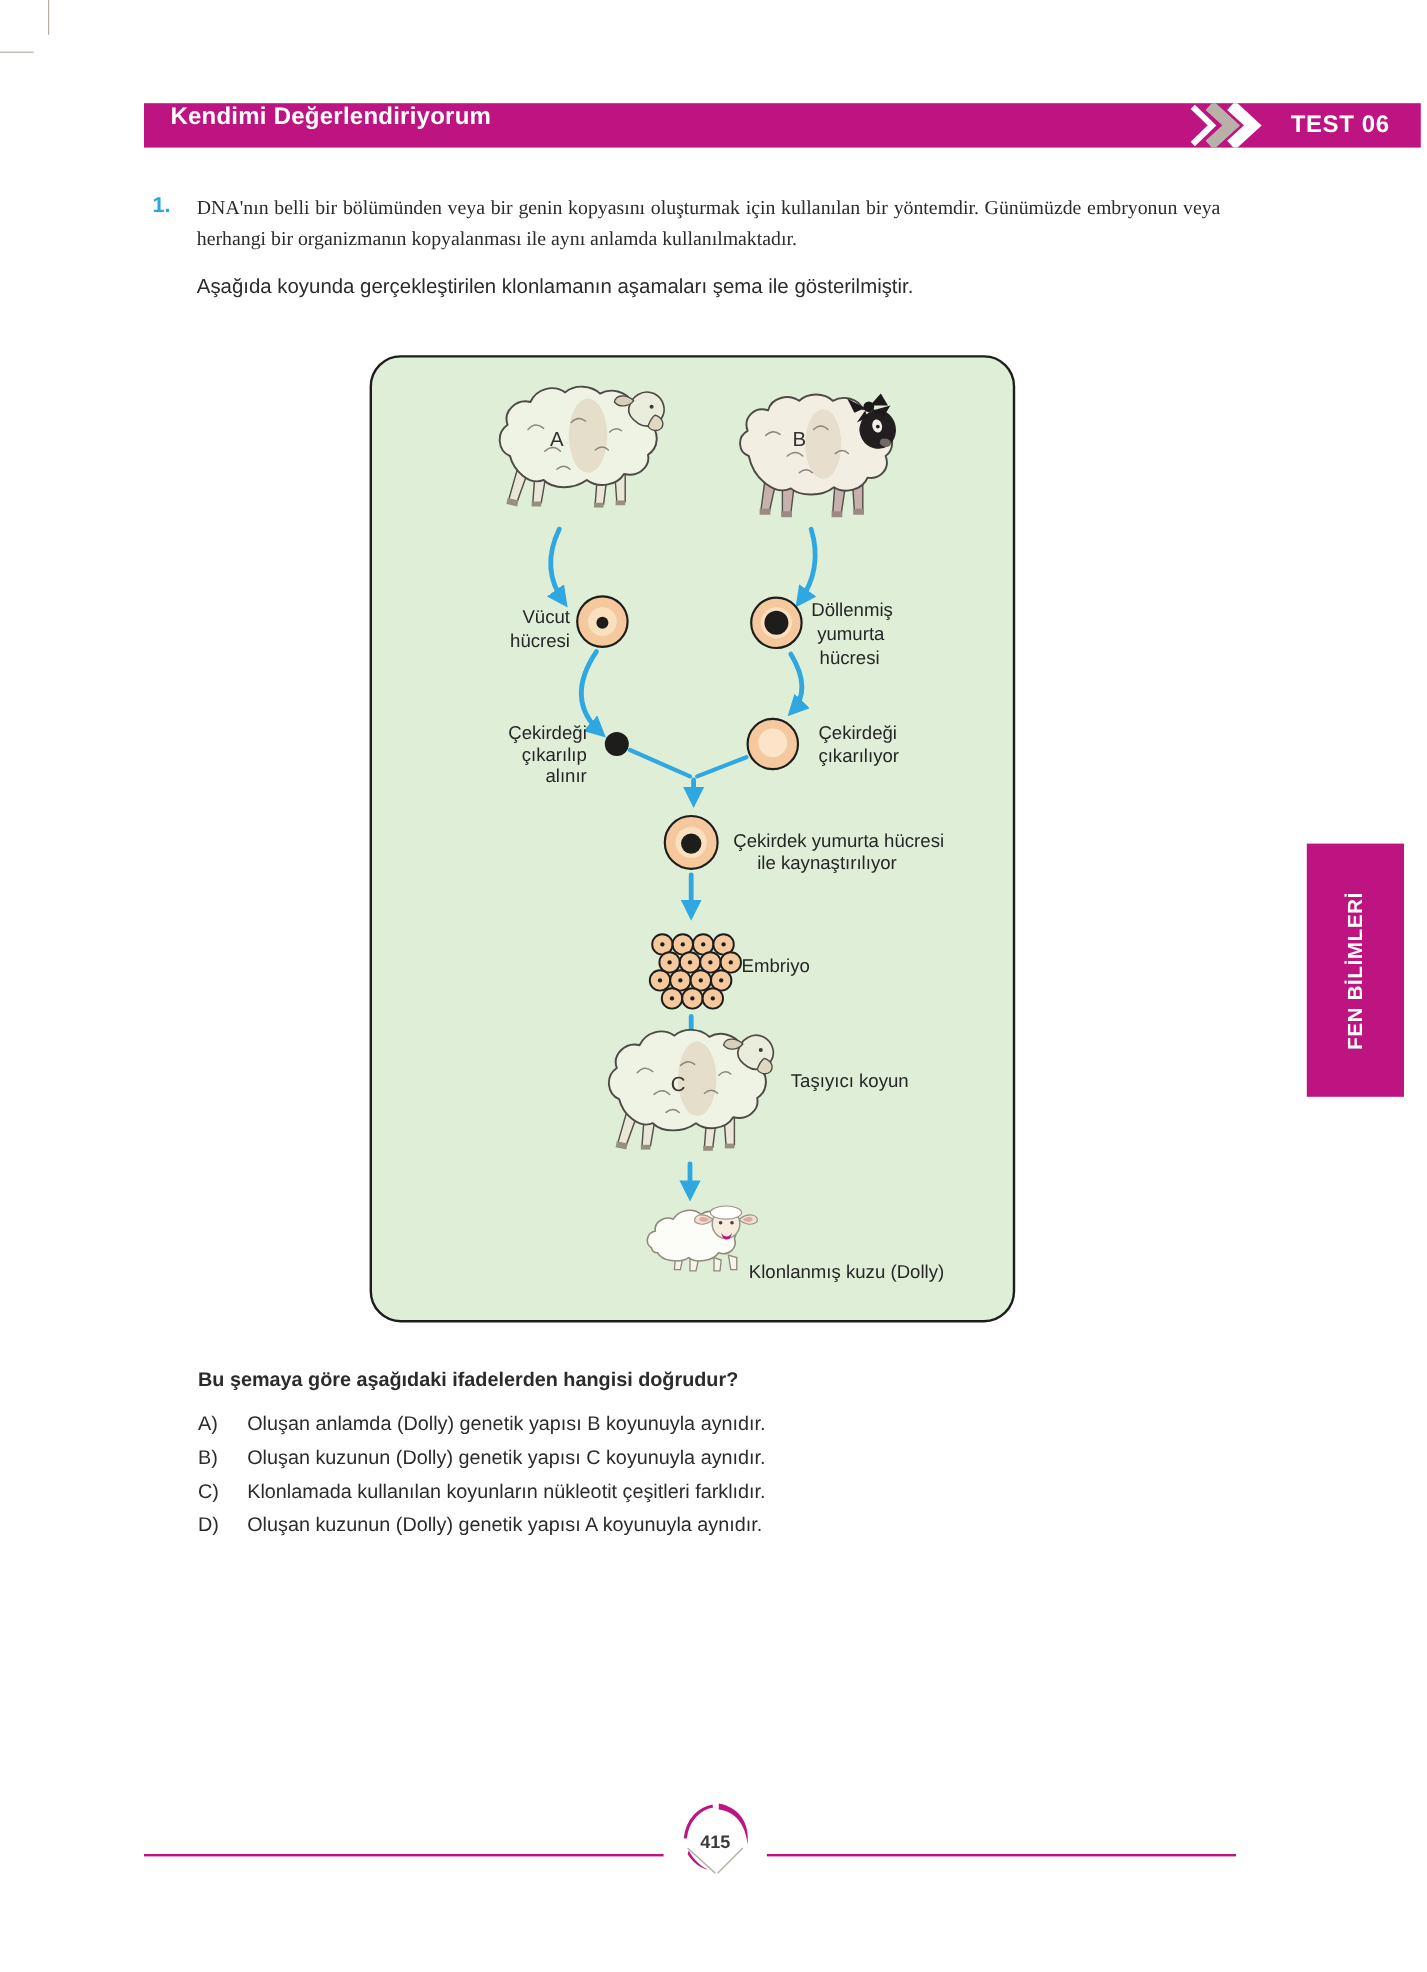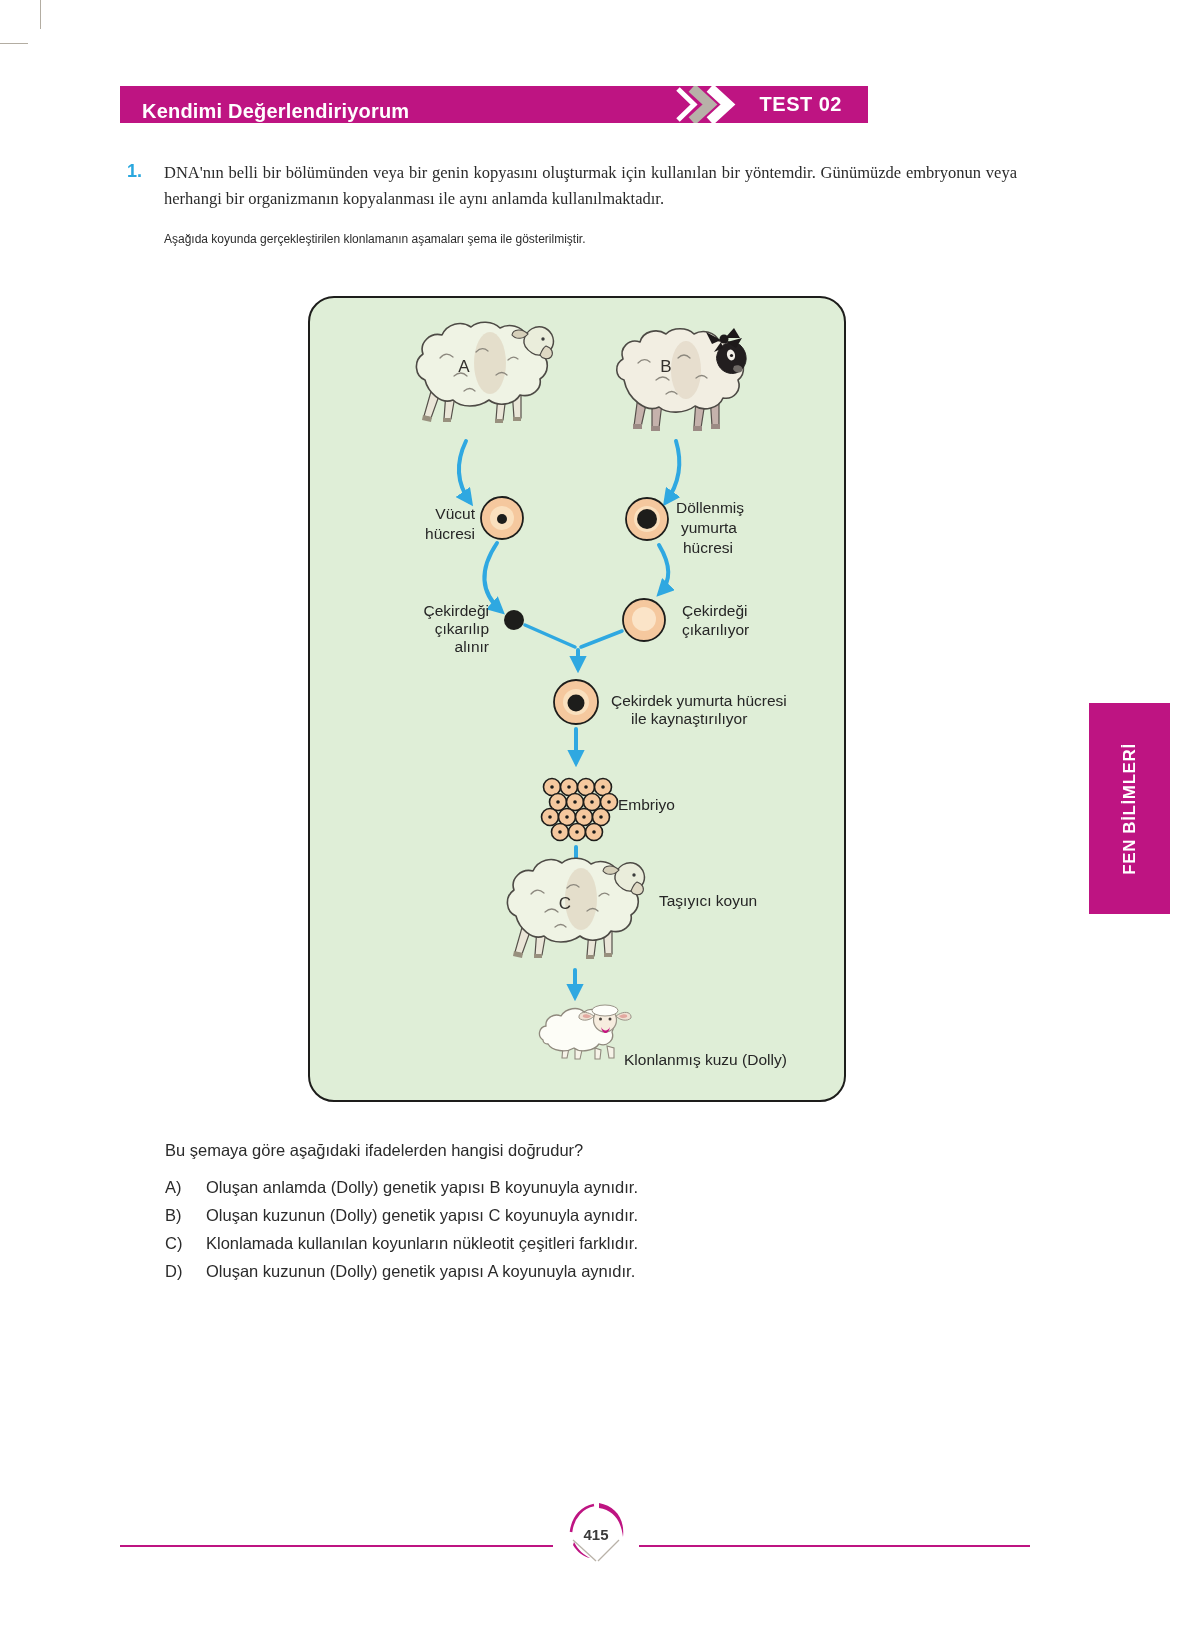--- a/index.html
+++ b/index.html
@@ -5,46 +5,46 @@
   * { margin:0; padding:0; box-sizing:border-box; }
   html,body { background:#ffffff; }
   body { font-family:"Liberation Sans", sans-serif; color:#2b2b2b; }
   .page { position:relative; width:1189px; height:1643px; background:#fff; overflow:hidden; }
 
   
   .crop-v { position:absolute; left:40px; top:0; width:1px; height:29px; background:#b3ada2; }
   .crop-h { position:absolute; left:0; top:43px; width:28px; height:1px; background:#b3ada2; }
 
   
-  .header-bar { position:absolute; left:120px; top:86px; width:748px; height:37px;
-                background:#BE1482; display:flex; align-items:flex-end; }
+  .header-bar { position:absolute; left:120px; top:86px; width:1064px; height:37px;
+                background:#BE1482; display:flex; align-items:flex-start; }
   .header-title { color:#fff; font-weight:bold; font-size:20px; padding-left:22px; letter-spacing:0.2px; }
   .header-right { position:absolute; right:0; top:0; height:100%; display:flex; align-items:center;
                   gap:16px; padding-right:26px; }
   .header-test { color:#fff; font-weight:bold; font-size:20px; letter-spacing:0.5px; }
   .chevron-svg { display:block; }
 
   
   .q1 { position:absolute; left:127px; top:160px; width:890px; }
   .q-num { position:absolute; left:0; top:1px; color:#29A7DE; font-weight:bold; font-size:18px; }
   .q-par1 { margin-left:37px; text-align:justify; font-size:16.5px; line-height:26px;font-family:Liberation Serif, serif; }
-  .q-par2 { margin-left:37px; margin-top:14px; font-size:12px; line-height:26px; }
+  .q-par2 { margin-left:37px; margin-top:14px; font-size:17px; line-height:26px; }
 
   
   .diagram { position:absolute; left:308px; top:296px; width:538px; height:806px;
              background:#DFEED7; border:2.5px solid #1d1d1b; border-radius:26px; }
   .diagram svg { position:absolute; left:0; top:0; }
   .dlabel { font-size:15.5px; fill:#262626; font-family:"Liberation Sans", sans-serif; }
   .dletter { font-size:17px; fill:#35322e; font-family:"Liberation Sans", sans-serif; text-anchor:middle; }
   .fleece { fill:none; stroke:#8b877d; stroke-width:1.2; stroke-linecap:round; }
   .bluearrow { fill:none; stroke:#2FA8E1; stroke-width:4; stroke-linecap:round; }
   .blueline  { fill:none; stroke:#2FA8E1; stroke-width:3.5; stroke-linecap:round; }
 
   
-  .stem { position:absolute; left:165px; top:1141px; font-weight:normal; font-size:16.5px; }
+  .stem { position:absolute; left:165px; top:1141px; font-weight:bold; font-size:16.5px; }
   .options { position:absolute; left:165px; top:1178px; font-size:16.5px; }
   .option { display:flex; margin-bottom:9px; line-height:19px; }
   .opt-letter { width:41px; flex:0 0 41px; }
 
   
   .side-tab { position:absolute; left:1089px; top:703px; width:81px; height:211px; background:#BE1482; }
   .side-tab span { position:absolute; left:50%; top:50%;
                    transform:translate(-50%,-50%) rotate(-90deg); white-space:nowrap;
                    color:#fff; font-weight:bold; font-size:17px; letter-spacing:0.6px; }
 
@@ -65,21 +65,21 @@
   <div class="crop-h"></div>
 
   <header class="header-bar">
     <span class="header-title">Kendimi Değerlendiriyorum</span>
     <div class="header-right">
       <svg class="chevron-svg" width="74" height="37" viewBox="0 0 74 37">
         <polyline points="8,3 24,18.5 8,34" fill="none" stroke="#ffffff" stroke-width="5"></polyline>
         <polyline points="22,2 40,18.5 22,35" fill="none" stroke="#b7b1a8" stroke-width="10"></polyline>
         <polyline points="40,2 58,18.5 40,35" fill="none" stroke="#ffffff" stroke-width="10"></polyline>
       </svg>
-      <span class="header-test">TEST 02</span>
+      <span class="header-test">TEST 06</span>
     </div>
   </header>
 
   <section class="q1">
     <span class="q-num">1.</span>
     <p class="q-par1">DNA'nın belli bir bölümünden veya bir genin kopyasını oluşturmak için kullanılan bir yöntemdir. Günümüzde embryonun veya herhangi bir organizmanın kopyalanması ile aynı anlamda kullanılmaktadır.</p>
     <p class="q-par2">Aşağıda koyunda gerçekleştirilen klonlamanın aşamaları şema ile gösterilmiştir.</p>
   </section>
 
   <div class="diagram">

